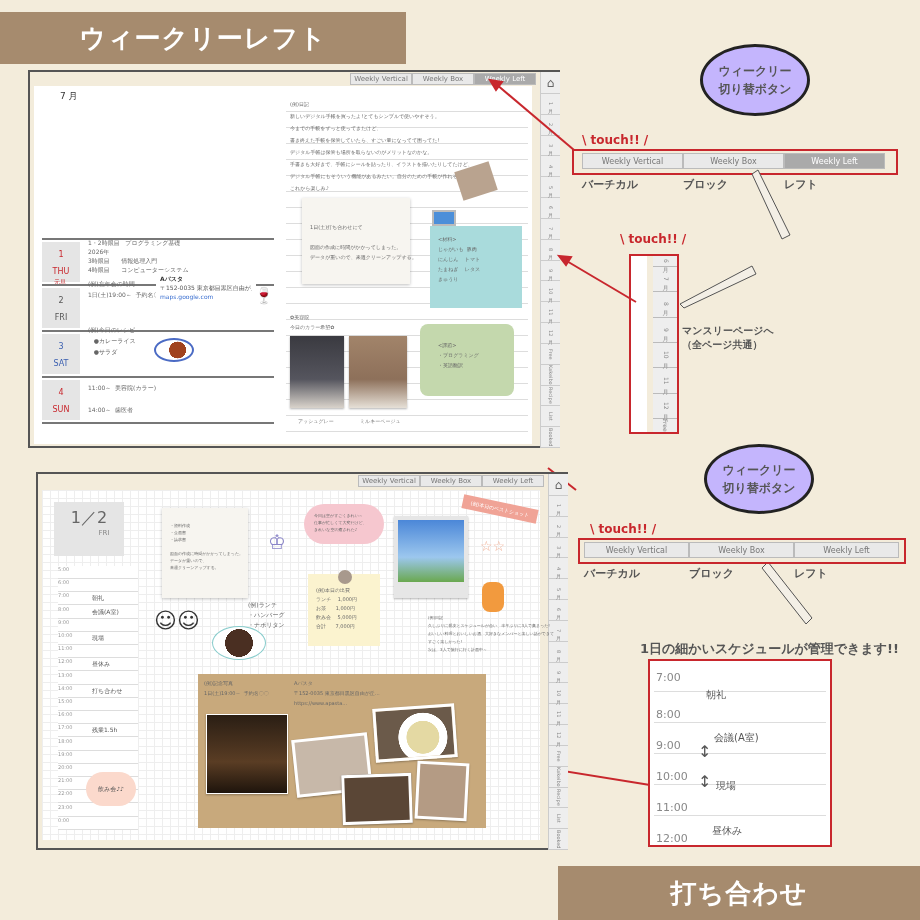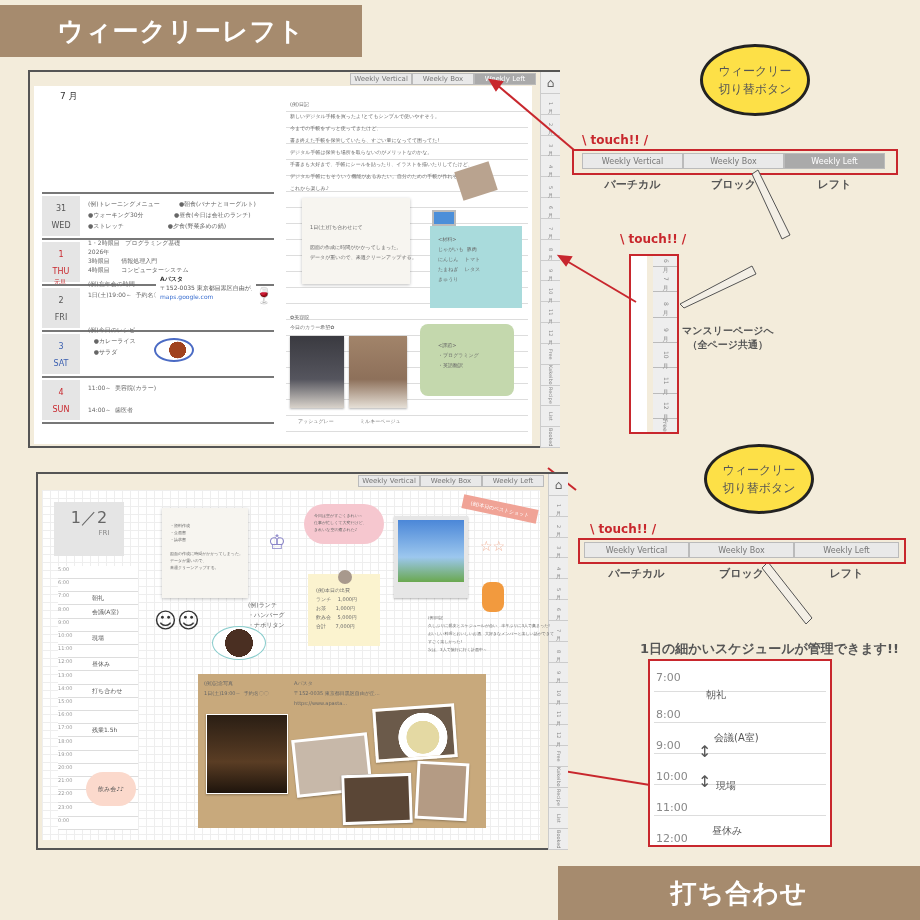--- a/index.html
+++ b/index.html
@@ -14,31 +14,31 @@
 .sidebar .home{height:22px;display:flex;align-items:center;justify-content:center;font-size:12px;color:#666;border-bottom:1px solid #ccc}
 .sidebar .mi{flex:1;border-bottom:1px solid #ccc;font-size:5px;color:#888;display:flex;align-items:center;justify-content:center;writing-mode:vertical-rl}
 .day{position:absolute;left:8px;width:232px;border-top:2px solid #777}
 .daybox{position:absolute;left:0;top:2px;width:38px;height:40px;background:#e5e5e5;font-size:8px;text-align:center;padding-top:4px;line-height:17px}
 .daytxt{position:absolute;left:46px;top:4px;font-size:6px;line-height:11px;color:#666;white-space:pre}
 .lines{position:absolute;background:repeating-linear-gradient(#fff 0,#fff 15px,#ddd 15px,#ddd 16px)}
 .hw{font-size:6px;color:#666;white-space:pre;line-height:12px}
 .grid{background-color:#fff;background-image:linear-gradient(#eee 1px,transparent 1px),linear-gradient(90deg,#eee 1px,transparent 1px);background-size:8px 8px}
 .redbox{position:absolute;border:2px solid #c8272d}
 .touch{position:absolute;color:#c8272d;font-weight:bold;font-size:12px}
-.bubble{position:absolute;background:#fde047;border:3px solid #222;border-radius:50%;display:flex;align-items:center;justify-content:center;text-align:center;font-size:12px;font-weight:normal;color:#555;line-height:18px}
-.lbl{position:absolute;font-size:11px;font-weight:bold;color:#555;text-align:center}
+.bubble{position:absolute;background:#c4b5fd;border:3px solid #222;border-radius:50%;display:flex;align-items:center;justify-content:center;text-align:center;font-size:12px;font-weight:bold;color:#555;line-height:18px}
+.lbl{position:absolute;font-size:11px;font-weight:bold;color:#555;}
 .note{position:absolute;font-size:6px;color:#666;white-space:pre;line-height:10px;padding:8px}
 .photo{position:absolute;border:3px solid #fff;box-shadow:0 1px 2px rgba(0,0,0,.3)}
 .tl{position:absolute;left:8px;right:8px;border-bottom:1px solid #ddd;font-size:5px;color:#999}
 .big .row{height:31px;border-bottom:1px solid #ddd;position:relative;font-size:11px;color:#888}
 </style>
 </head>
 <body>
 
-<div class="banner" style="left:0;top:5px;width:362px;height:52px">ウィークリーレフト</div>
+<div class="banner" style="left:0;top:12px;width:406px;height:52px">ウィークリーレフト</div>
 
 <div class="frame" style="left:28px;top:70px;width:532px;height:378px">
  <div class="tabs" style="left:320px;top:1px">
   <div class="tab" style="width:62px;height:12px">Weekly Vertical</div>
   <div class="tab" style="width:62px;height:12px">Weekly Box</div>
   <div class="tab active" style="width:62px;height:12px">Weekly Left</div>
  </div>
  <div class="sidebar" style="left:510px;top:0;width:20px;height:376px">
   <div class="home">⌂</div>
   <div class="mi">1月</div>
@@ -55,29 +55,20 @@
   <div class="mi">12月</div>
   <div class="mi">Free</div>
   <div class="mi">Kakeibo</div>
   <div class="mi">Recipe</div>
   <div class="mi">List</div>
   <div class="mi">Booked</div>
  </div>
  <div class="paper" style="left:4px;top:14px;width:498px;height:358px">
   <div style="position:absolute;left:26px;top:4px;font-size:9px;color:#333">7 月</div>
 
-  <div class="day" style="top:106px;height:50px">
-        <div class="daybox">
-          <div>31</div>
-          <div>WED</div>
-        </div>
-        <div class="daytxt">(例)トレーニングメニュー          ●朝食(バナナとヨーグルト)
-●ウォーキング30分                ●昼食(今日は会社のランチ)
-●ストレッチ                       ●夕食(野菜多めの鍋)</div>
-      </div>
   <div class="day" style="top:152px;height:36px">
         <div class="daybox" style="color:#c8272d">
           <div>1</div>
           <div>THU</div>
         </div>
         <div class="daytxt" style="top:-2px;line-height:9px">1・2時限目   プログラミング基礎
 2026年
 3時限目      情報処理入門
 4時限目      コンピューターシステム</div>
         <div style="position:absolute;left:12px;top:38px;font-size:6px;color:#c8272d">元旦</div>

